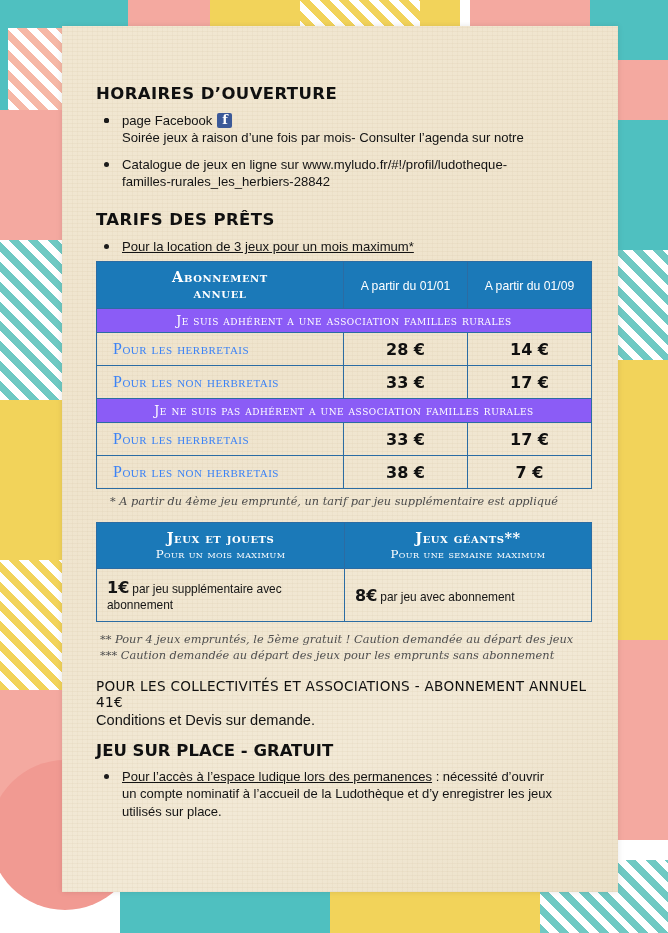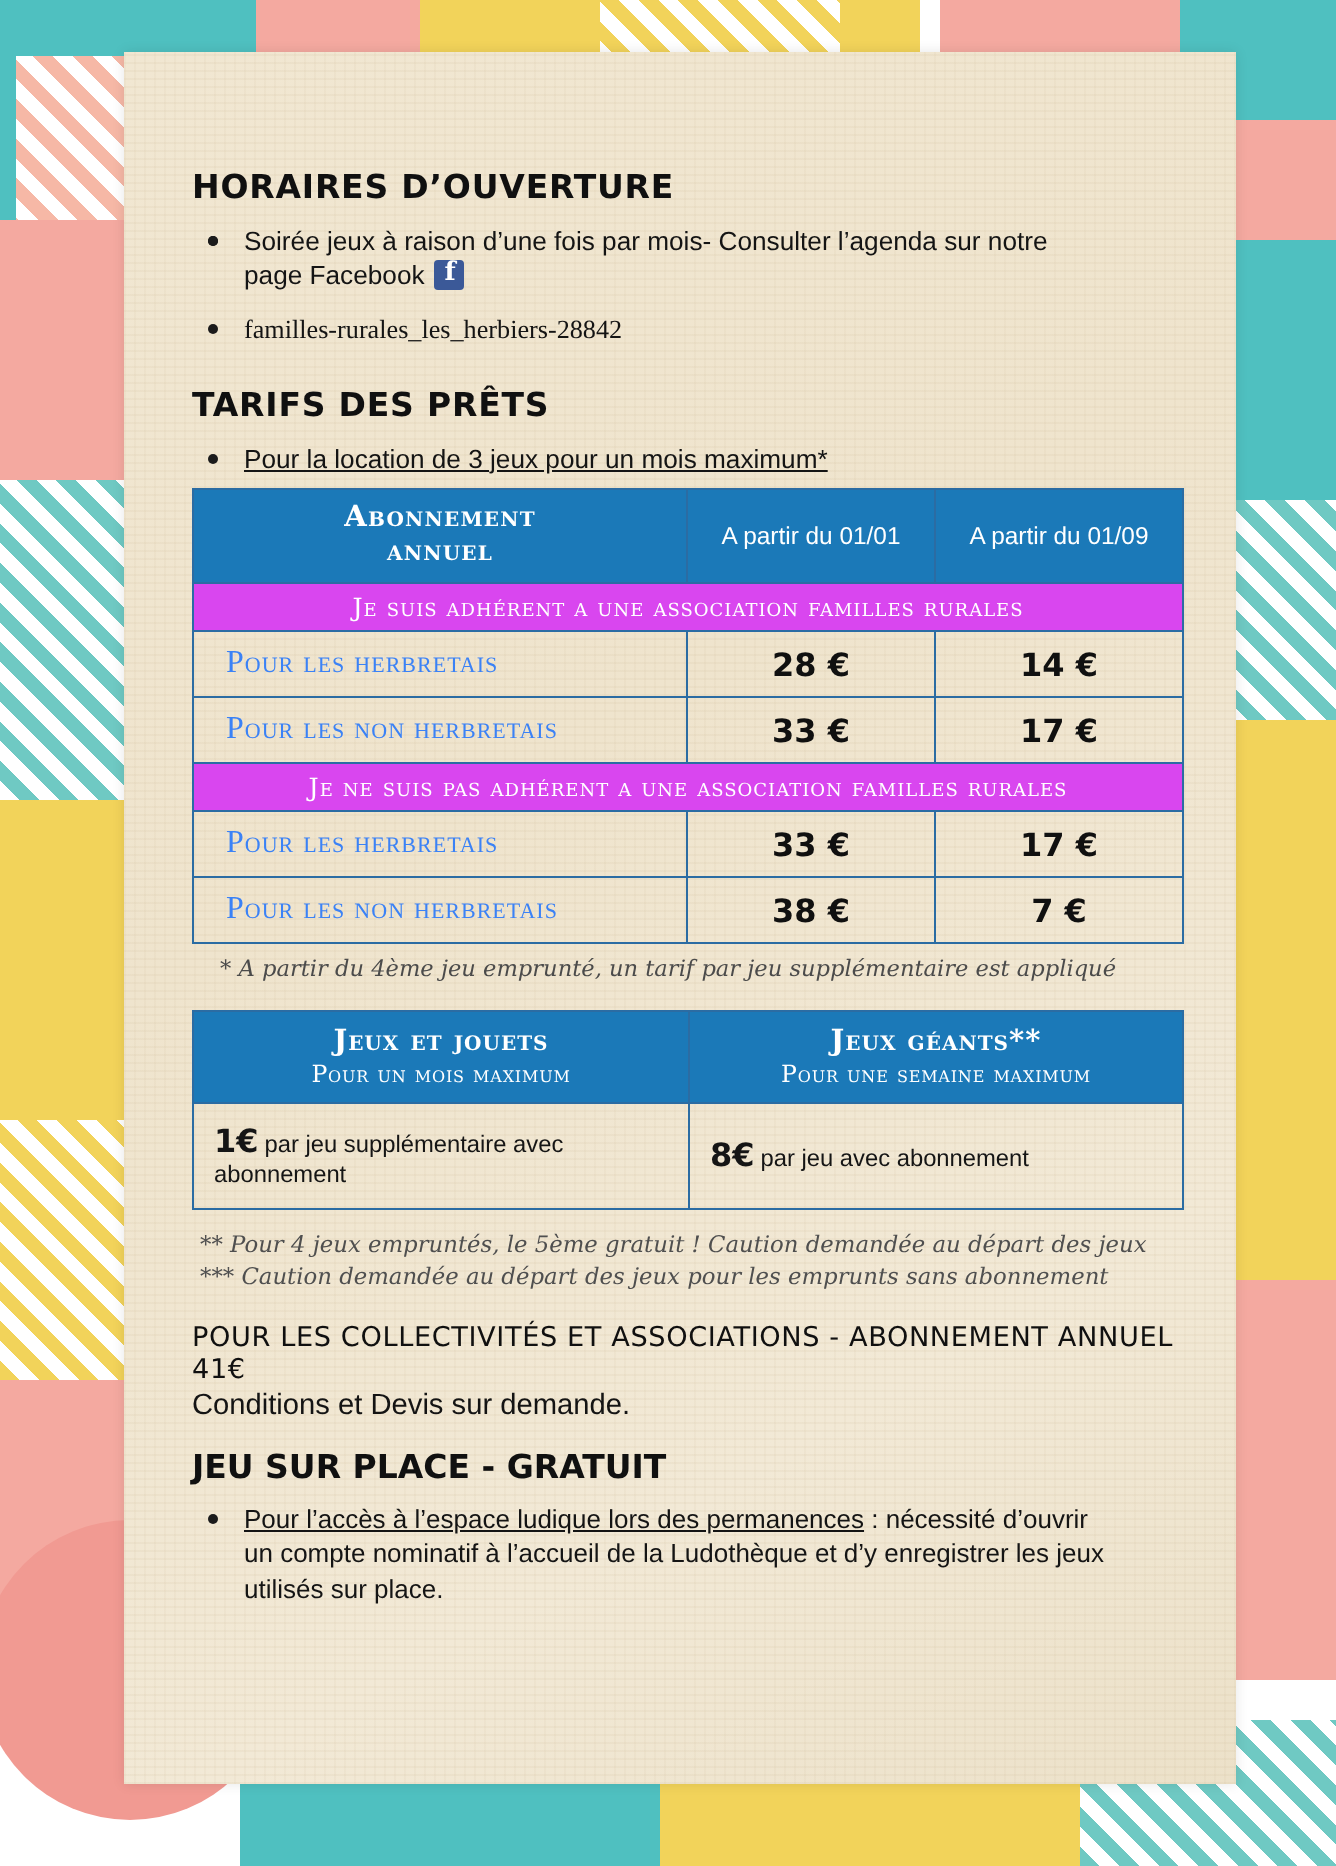--- a/index.html
+++ b/index.html
@@ -145,21 +145,21 @@
     font-size: 14.5px;
     letter-spacing: 0.6px;
     line-height: 1.15;
     display: block;
   }
   .hd-blue .sm {
     font-size: 12.2px;
     font-family: "Liberation Sans", sans-serif;
   }
   .band-green {
-    background: #d946ef;
+    background: #8b5cf6;
     color: #ffffff;
     text-align: center;
     height: 23px;
     font-family: "DejaVu Serif", serif;
     font-variant: small-caps;
     font-size: 12.6px;
     letter-spacing: 0.5px;
   }
   .row-label {
     font-family: Liberation Serif, serif;
@@ -301,27 +301,28 @@
 
   <div class="content">
     <div class="inner">
 
       <h2 class="section-title">HORAIRES D’OUVERTURE</h2>
 
       <ul class="bullets">
         <li>
         </li>
         <li>
-          <span>Soirée jeux à raison d’une fois par mois- Consulter l’agenda sur notre</span>
           <span style="display:block;">
             <span>page  Facebook</span><span class="fb-icon"></span>
           </span>
+          <span>Soirée jeux à raison d’une fois par mois- Consulter l’agenda sur notre</span>
         </li>
         <li>
-          <span style="display:block;font-family:Liberation Serif, serif;">familles-rurales_les_herbiers-28842</span>
+          <span>Catalogue de jeux en ligne sur www.myludo.fr/#!/profil/ludotheque-</span>
+          <span style="display:block;">familles-rurales_les_herbiers-28842</span>
         </li>
       </ul>
 
       <h2 class="section-title sp-top">TARIFS DES PRÊTS</h2>
 
       <ul class="bullets">
         <li style="margin-bottom:6px;">
           <span class="underline">Pour la location de 3 jeux pour un mois maximum*</span>
         </li>
       </ul>

